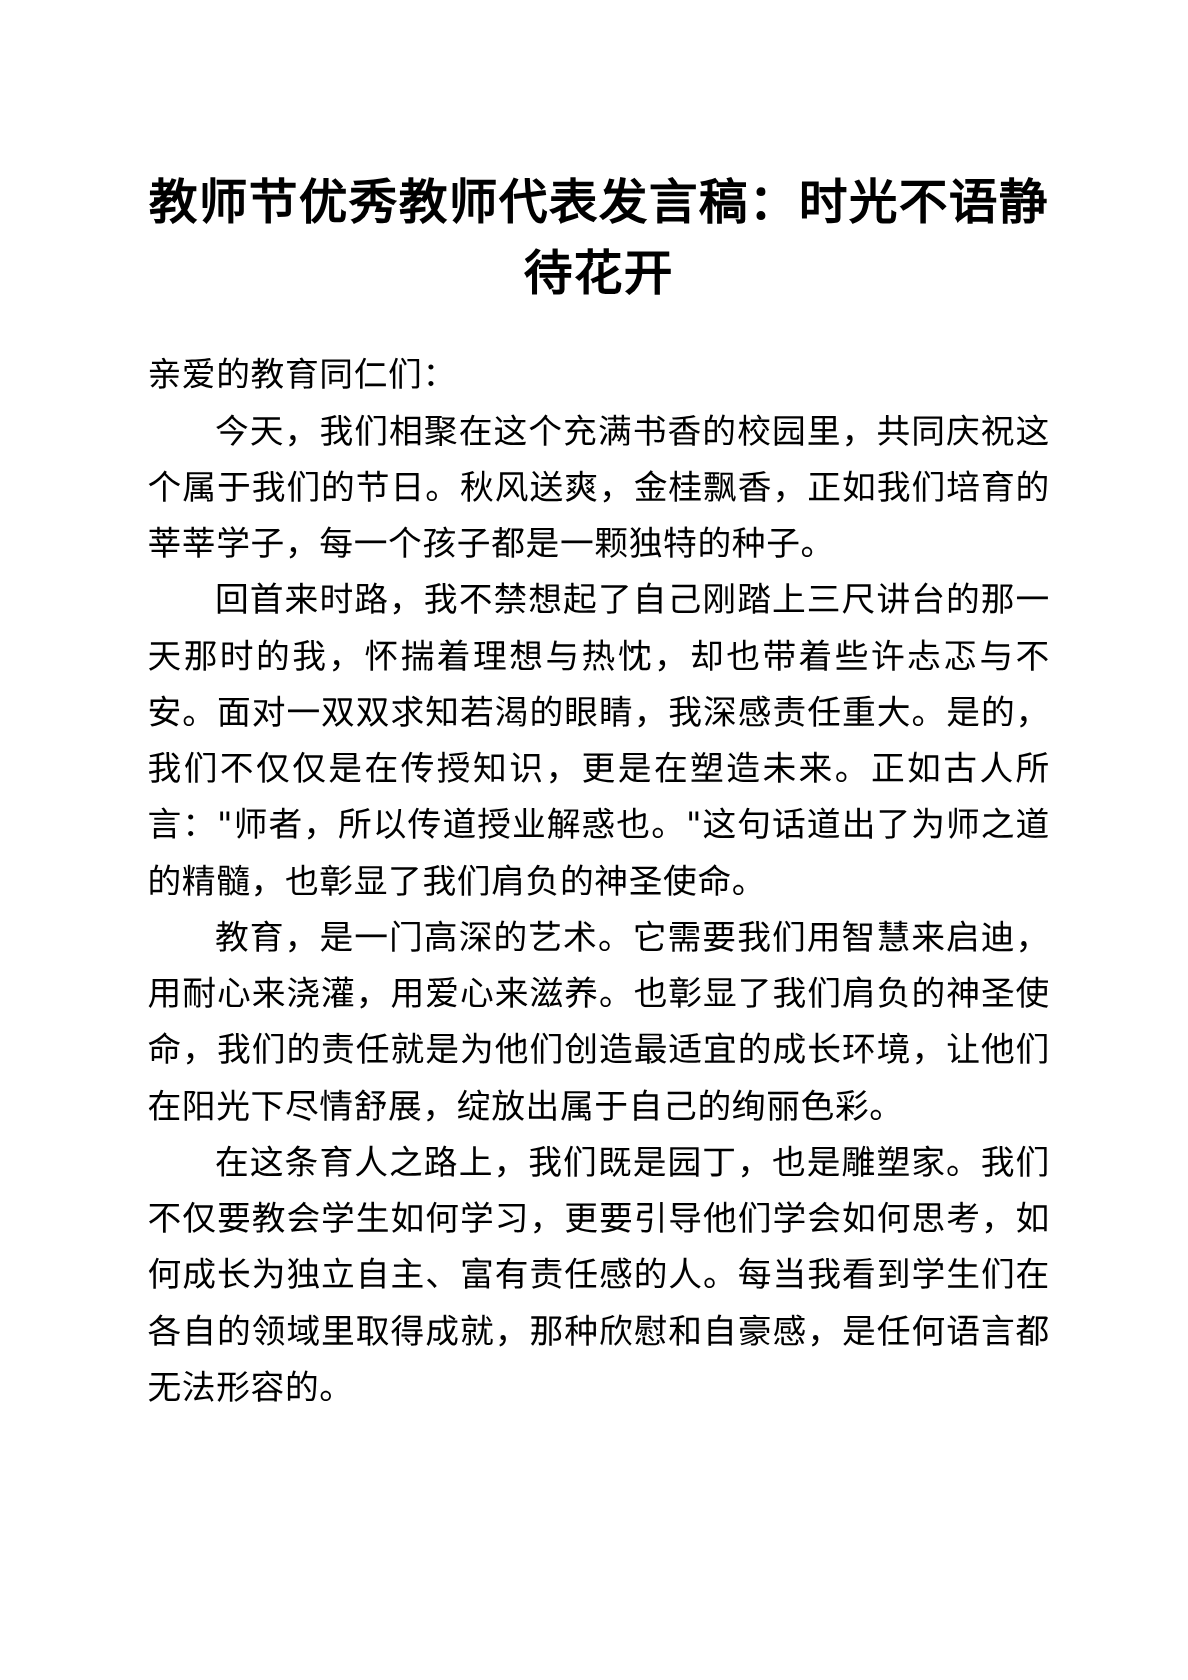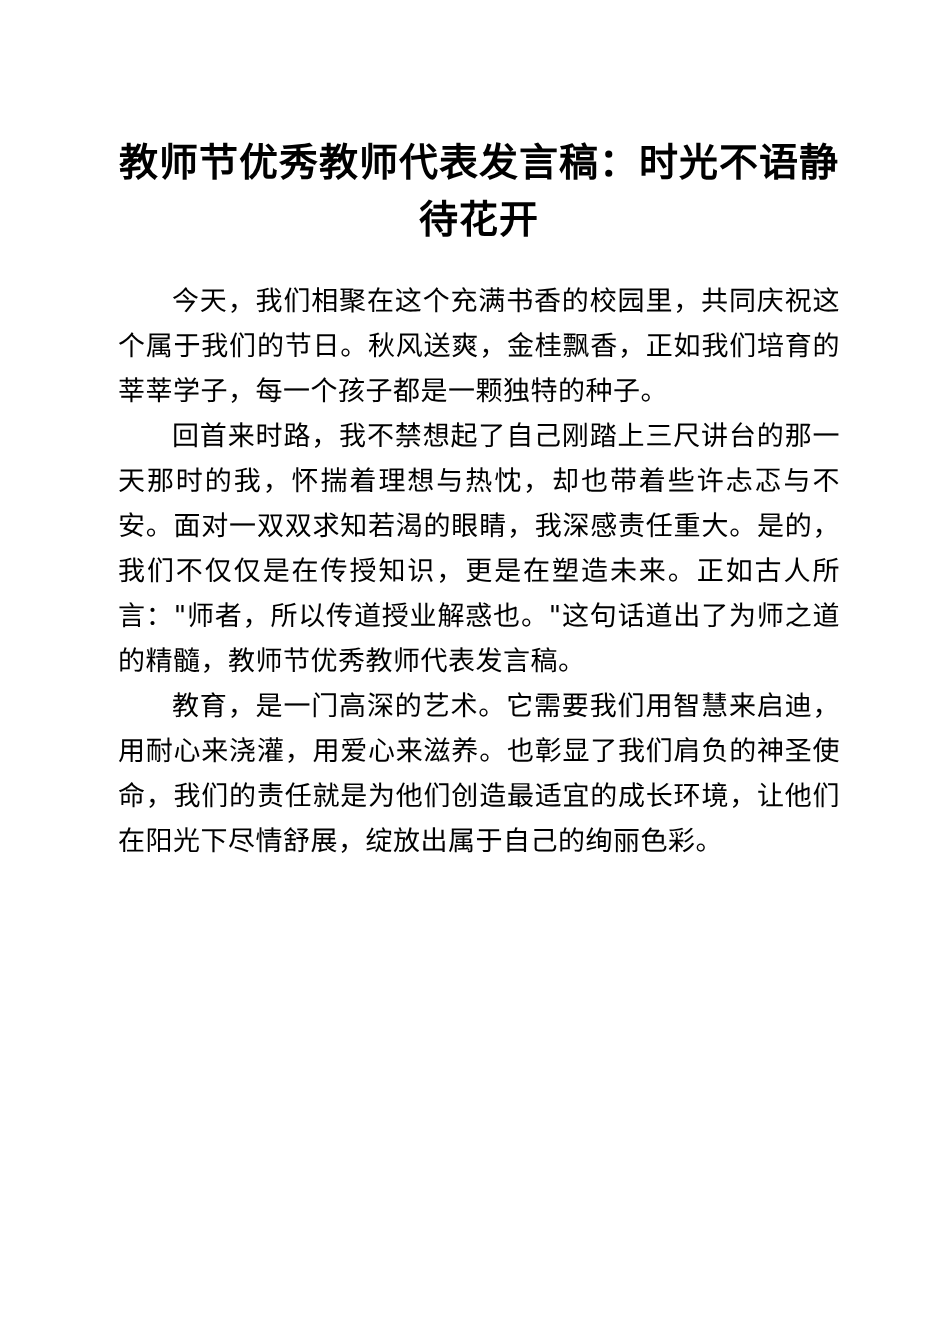--- a/index.html
+++ b/index.html
@@ -48,17 +48,19 @@
     text-indent: 0;
   }
 </style>
 </head>
 <body>
 
 <div class="doc-page">
   <h1 class="doc-title">教师节优秀教师代表发言稿：时光不语静待花开</h1>
 
   <div class="doc-body">
+    <p class="salutation">亲爱的教育同仁们：</p>
     <p>今天，我们相聚在这个充满书香的校园里，共同庆祝这个属于我们的节日。秋风送爽，金桂飘香，正如我们培育的莘莘学子，每一个孩子都是一颗独特的种子。</p>
-    <p>回首来时路，我不禁想起了自己刚踏上三尺讲台的那一天那时的我，怀揣着理想与热忱，却也带着些许忐忑与不安。面对一双双求知若渴的眼睛，我深感责任重大。是的，我们不仅仅是在传授知识，更是在塑造未来。正如古人所言："师者，所以传道授业解惑也。"这句话道出了为师之道的精髓，教师节优秀教师代表发言稿。</p>
+    <p>回首来时路，我不禁想起了自己刚踏上三尺讲台的那一天那时的我，怀揣着理想与热忱，却也带着些许忐忑与不安。面对一双双求知若渴的眼睛，我深感责任重大。是的，我们不仅仅是在传授知识，更是在塑造未来。正如古人所言："师者，所以传道授业解惑也。"这句话道出了为师之道的精髓，也彰显了我们肩负的神圣使命。</p>
     <p>教育，是一门高深的艺术。它需要我们用智慧来启迪，用耐心来浇灌，用爱心来滋养。也彰显了我们肩负的神圣使命，我们的责任就是为他们创造最适宜的成长环境，让他们在阳光下尽情舒展，绽放出属于自己的绚丽色彩。</p>
+    <p>在这条育人之路上，我们既是园丁，也是雕塑家。我们不仅要教会学生如何学习，更要引导他们学会如何思考，如何成长为独立自主、富有责任感的人。每当我看到学生们在各自的领域里取得成就，那种欣慰和自豪感，是任何语言都无法形容的。</p>
   </div>
 </div>
 
 </body></html>

